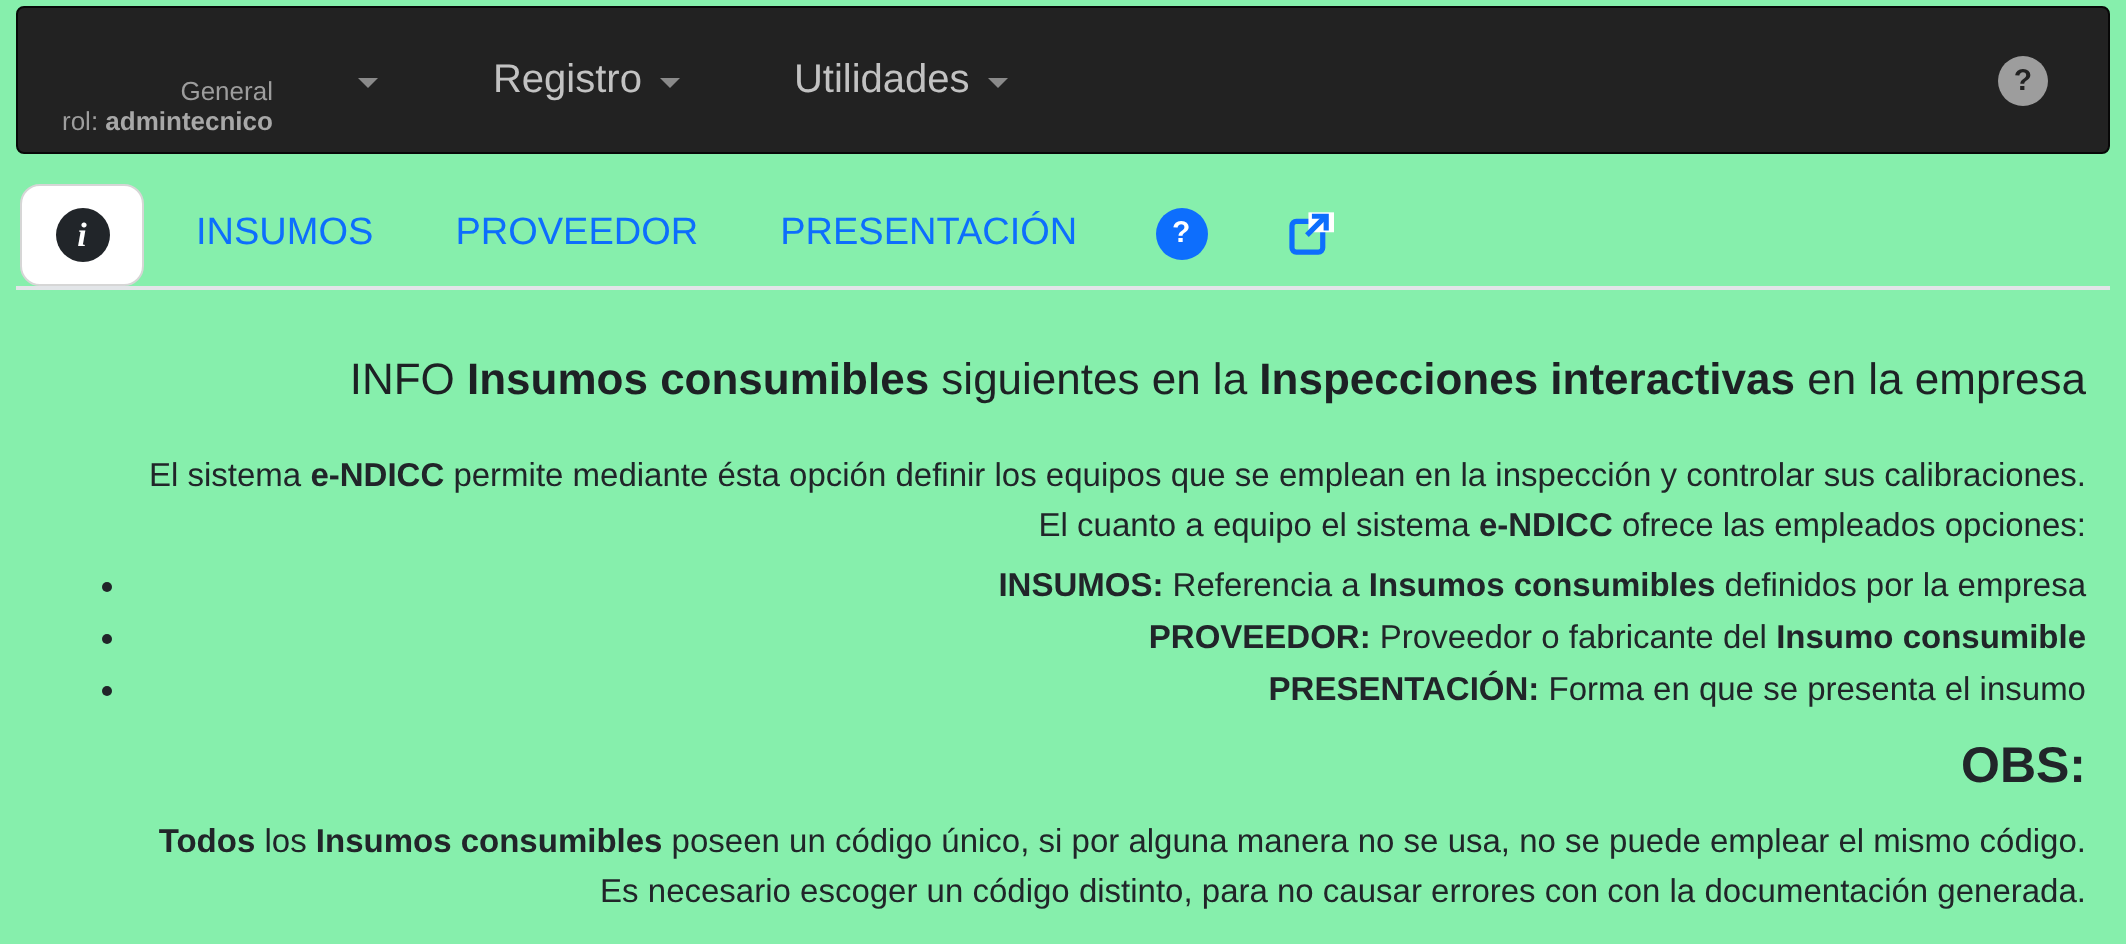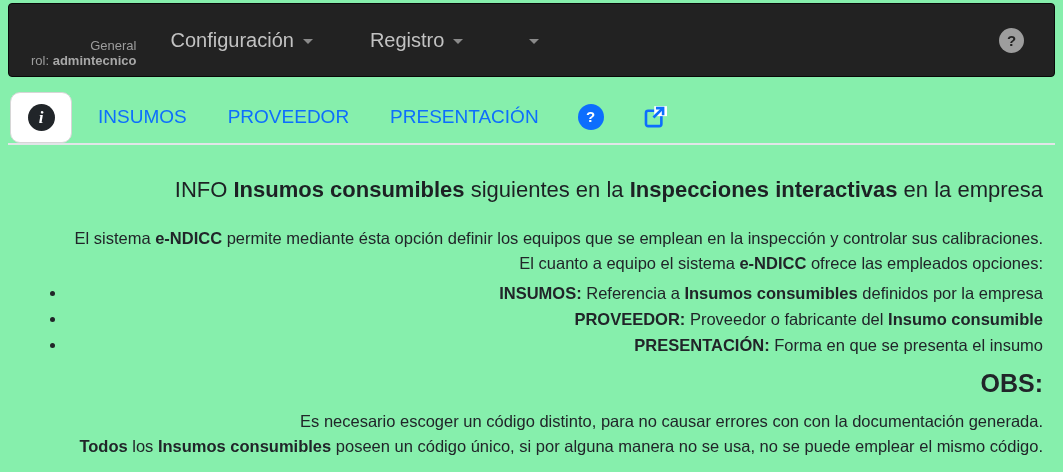--- a/index.html
+++ b/index.html
@@ -148,28 +148,28 @@
 
 <div class="page">
 
   <nav class="navbar">
     <div class="brand">
       <div>General</div>
       <div><span>rol: </span><span class="role">admintecnico</span></div>
     </div>
     <div class="nav-menu">
       <a class="nav-item">
-          <span>Configuración</span>
           <span class="caret"></span>
         </a>
       <a class="nav-item">
           <span>Registro</span>
           <span class="caret"></span>
         </a>
       <a class="nav-item">
+          <span>Utilidades</span>
           <span class="caret"></span>
         </a>
     </div>
     <div class="nav-help">?</div>
   </nav>
 
   <div class="tabbar">
     <div class="info-tab">
       <div class="info-circle">i</div>
     </div>
@@ -197,18 +197,18 @@
 
     <ul class="options">
       <li><b>INSUMOS:</b><span> Referencia a </span><b>Insumos consumibles</b><span> definidos por la empresa</span></li>
       <li><b>PROVEEDOR:</b><span> Proveedor o fabricante del </span><b>Insumo consumible</b></li>
       <li><b>PRESENTACIÓN:</b><span> Forma en que se presenta el insumo</span></li>
     </ul>
 
     <div class="obs-heading">OBS:</div>
 
     <div class="obs">
+      <div class="line"><b>Todos</b><span> los </span><b>Insumos consumibles</b><span> poseen un código único, si por alguna manera no se usa, no se puede emplear el mismo código.</span></div>
       <div class="line"><span>Es necesario escoger un código distinto, para no causar errores con con la documentación generada.</span></div>
-      <div class="line"><b>Todos</b><span> los </span><b>Insumos consumibles</b><span> poseen un código único, si por alguna manera no se usa, no se puede emplear el mismo código.</span></div>
     </div>
   </div>
 
 </div>
 
 </body></html>

